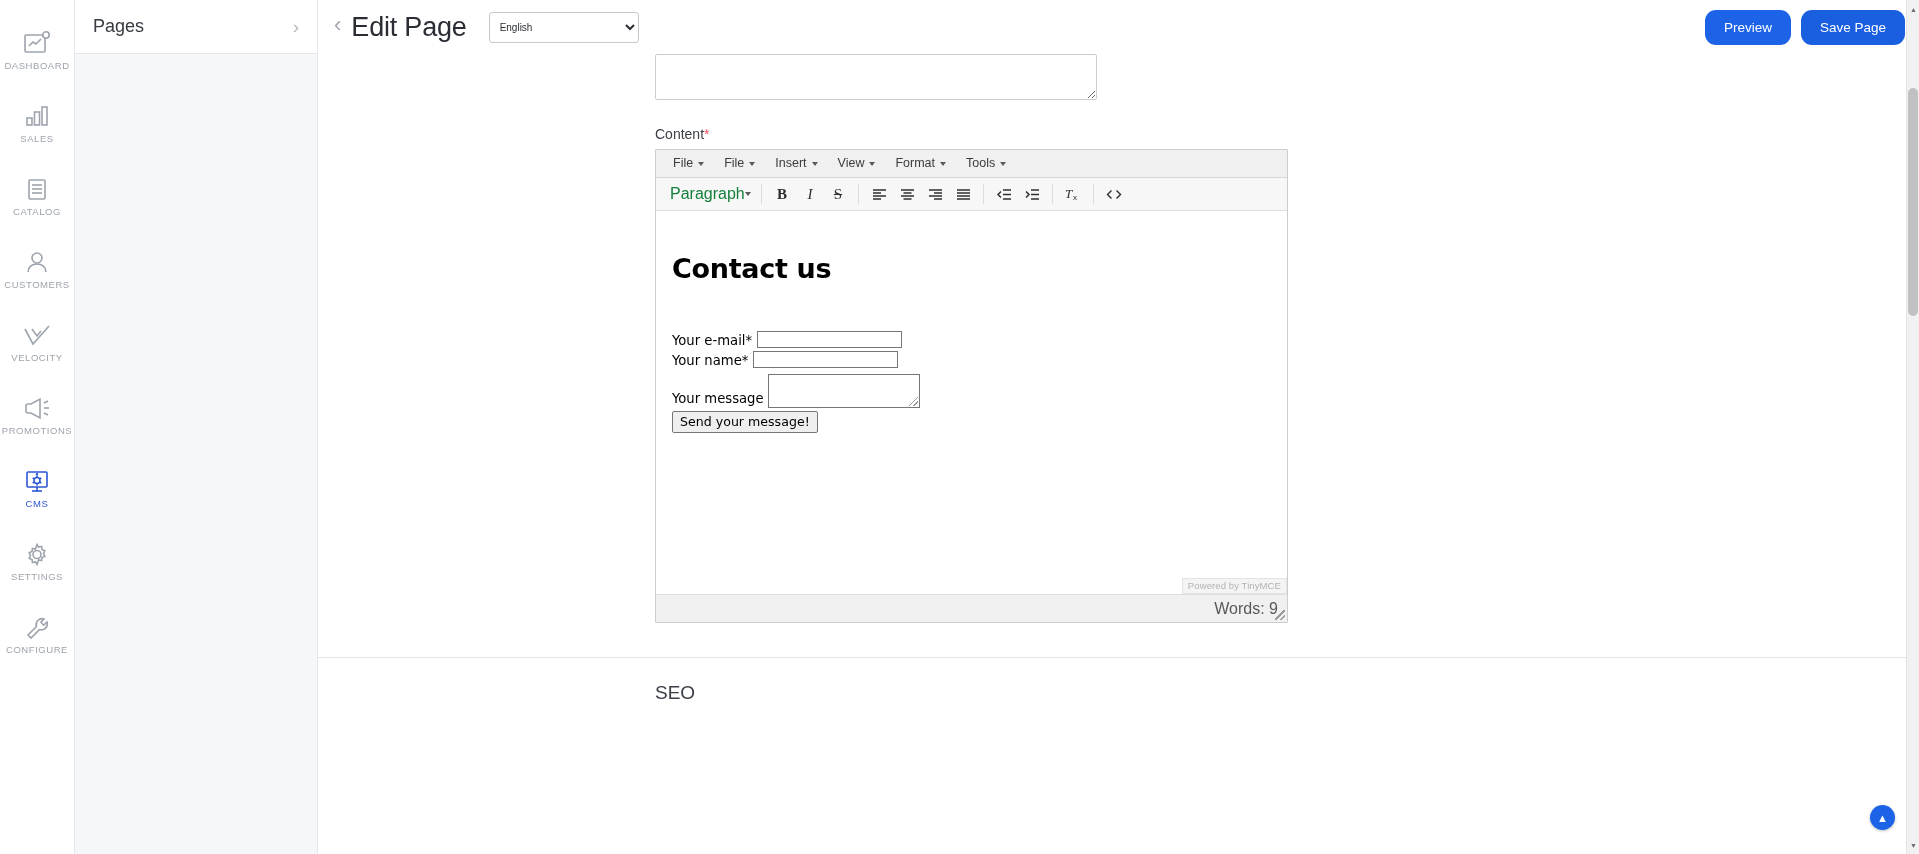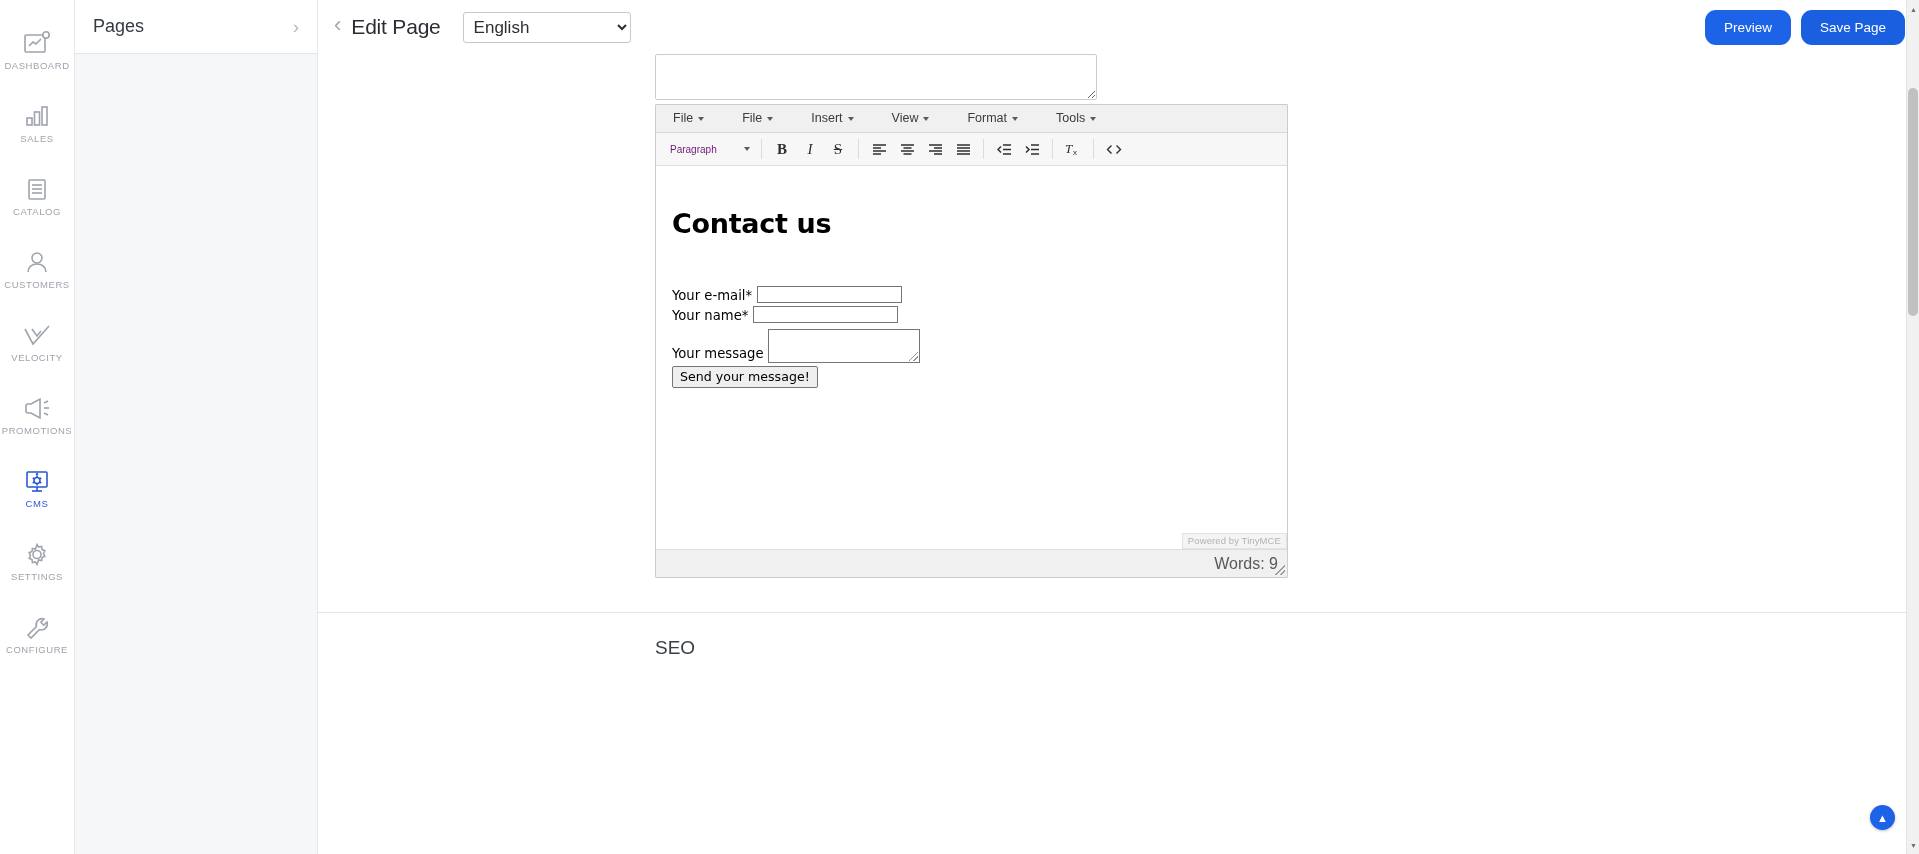--- a/index.html
+++ b/index.html
@@ -64,29 +64,29 @@
     height: 54px; background: #ffffff;
     display: flex; align-items: center;
     padding: 0 14px 0 10px;
     position: relative;
   }
   .back-arrow {
     color: #a2a7af; font-size: 22px; line-height: 1;
     padding: 0 10px 4px 6px; cursor: pointer; font-weight: 300;
   }
   .page-title {
-    font-size: 21px; color: #2a2d33; font-weight: 400;
+    font-size: 27px; color: #2a2d33; font-weight: 400;
     letter-spacing: -.2px; margin-right: 22px; white-space: nowrap;
   }
   .lang-select {
-    width: 168px; height: 31px;
+    width: 150px; height: 31px;
     border: 1px solid #c5c8cd; border-radius: 3px;
     background: #ffffff;
     font-family: "Liberation Sans", sans-serif;
-    font-size: 17px; color: #2b2e33;
+    font-size: 10px; color: #2b2e33;
     padding: 0 6px;
   }
   .topbar-actions { margin-left: auto; display: flex; gap: 10px; align-items: center; }
   .btn {
     border: none; border-radius: 11px; cursor: pointer;
     font-family: "Liberation Sans", sans-serif;
     font-size: 13.5px; color: #ffffff;
     background: #1c63e8; height: 35px;
     padding: 0 19px; white-space: nowrap;
   }
@@ -110,41 +110,41 @@
   .req { color: #e8515a; }
 
   
   .mce {
     width: 633px; border: 1px solid #c9ccd1;
     background: #ffffff; border-radius: 1px;
   }
   .mce-menubar {
     height: 28px; background: #f0f0f0;
     border-bottom: 1px solid #d8d8d8;
-    display: flex; align-items: center; padding-left: 8px; gap: 20px;
+    display: flex; align-items: center; padding-left: 8px; gap: 2px;
   }
   .mce-menu {
     font-size: 12.5px; color: #3b3b3b;
     padding: 3px 9px 4px 9px; cursor: pointer;
     display: flex; align-items: center; gap: 5px; border-radius: 2px;
   }
   .mce-menu .caret {
     width: 0; height: 0; border-left: 3.5px solid transparent;
     border-right: 3.5px solid transparent; border-top: 4px solid #5a5a5a;
     display: inline-block; margin-top: 2px;
   }
   .mce-toolbar {
     height: 33px; background: #f7f7f7;
     border-bottom: 1px solid #dedede;
     display: flex; align-items: center; padding-left: 7px;
   }
   .fmt-select {
     display: flex; align-items: center; justify-content: space-between;
     width: 92px; height: 25px; padding: 0 5px 0 7px;
-    font-size: 10px; color: #701a75; cursor: pointer; border-radius: 2px;
+    font-size: 16px; color: #15803d; cursor: pointer; border-radius: 2px;
   }
   .fmt-select .caret {
     width: 0; height: 0; border-left: 3.5px solid transparent;
     border-right: 3.5px solid transparent; border-top: 4px solid #5a5a5a;
   }
   .tb-sep { width: 1px; height: 20px; background: #dcdcdc; margin: 0 6px; }
   .tb-btn {
     width: 28px; height: 26px; display: flex;
     align-items: center; justify-content: center;
     cursor: pointer; border-radius: 2px; color: #2e2e2e;
@@ -367,20 +367,23 @@
         <button class="btn">Preview</button>
         <button class="btn btn-save">Save Page</button>
       </div>
     </header>
 
     <section class="content-scroll">
 
       <div class="field-block">
         <textarea class="top-textarea" style=""></textarea>
 
+        <div class="field-label">
+          <span>Content</span><span class="req">*</span>
+        </div>
 
         
         <div class="mce">
 
           <div class="mce-menubar">
             <div class="mce-menu">
                 <span>File</span>
                 <i class="caret"></i>
               </div>
             <div class="mce-menu">

